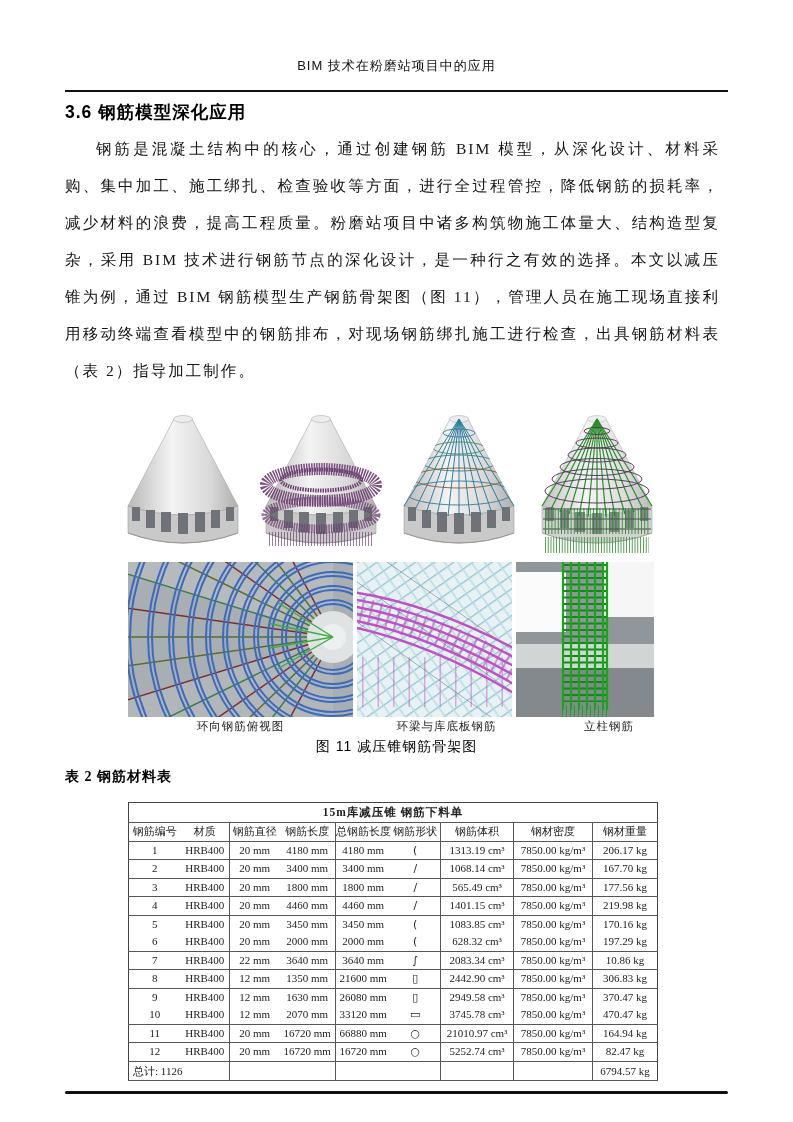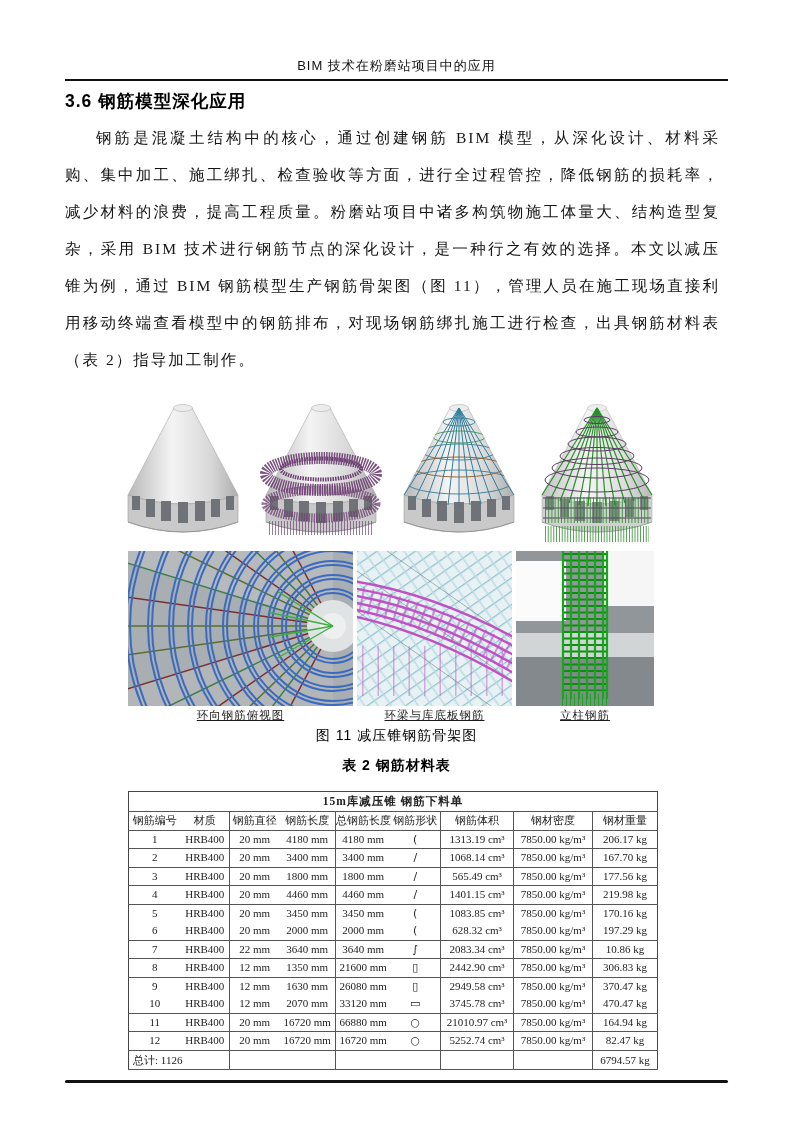--- a/index.html
+++ b/index.html
@@ -1,45 +1,45 @@
 <!DOCTYPE html>
 <html><head>
 <meta charset="utf-8">
 <style>
   html,body{margin:0;padding:0;background:#ffffff;}
   body{width:793px;height:1122px;position:relative;color:#1b1b1b;
        font-family:"Liberation Serif","DejaVu Serif",serif;}
   .page{width:663px;margin:0 auto;padding-top:57px;position:relative;}
 
   
-  .running-header{border-bottom:2px solid #111;padding-bottom:4px;text-align:center;}
+  .running-header{border-bottom:2px solid #111;padding-bottom:15px;text-align:center;}
   .rh-text{font-family:"Liberation Sans","DejaVu Sans",sans-serif;font-size:13px;letter-spacing:1px;color:#111;}
 
   
   .sec-heading{font-family:"Liberation Sans","DejaVu Sans",sans-serif;font-weight:bold;
        font-size:17.5px;margin:8px 0 0 0;letter-spacing:1px;color:#000;}
 
   
   .body-par{font-size:15.5px;line-height:37px;letter-spacing:2px;text-align:justify;
        text-indent:31px;margin:6px 8px 0 0;color:#151515;}
 
   
   figure{margin:14px 0 0 0;padding:0;}
   .fig-row{display:flex;}
   .fig-row.top{margin-left:50px;}
   .fig-row.bottom{margin-left:63px;margin-top:4px;gap:4px;}
   .fig-cell{line-height:0;}
-  .subcaps{display:flex;margin-left:63px;gap:4px;margin-top:2px;text-decoration:underline;}
+  .subcaps{display:flex;margin-left:63px;gap:16px;margin-top:2px;}
   .subcap{display:inline-block;text-align:center;font-size:11.5px;color:#222;letter-spacing:1px;}
   .subcap.c1{width:225px;} .subcap.c2{width:155px;} .subcap.c3{width:138px;}
   figcaption{text-align:center;font-family:"Liberation Sans","DejaVu Sans",sans-serif;
        font-weight:normal;font-size:14px;margin-top:4px;letter-spacing:1px;color:#000;}
 
   
-  .table-caption{text-align:center;font-family:Liberation Sans, sans-serif;
+  .table-caption{font-family:Liberation Serif, serif;
        font-weight:bold;font-size:14px;margin-top:12px;letter-spacing:1px;color:#000;}
   table.rebar{border-collapse:collapse;table-layout:fixed;width:529px;margin:16px 0 0 63px;
        font-size:11px;color:#222;}
   table.rebar th,table.rebar td{border-right:1px solid #555;border-bottom:1px solid #555;
        padding:0;text-align:center;height:17.5px;line-height:17.5px;
        overflow:hidden;white-space:nowrap;}
   table.rebar{border:1.4px solid #444;}
   table.rebar td:last-child,table.rebar th:last-child{border-right:none;}
   table.rebar .nr{border-right:none;}
   table.rebar .nb{border-bottom:none;}

